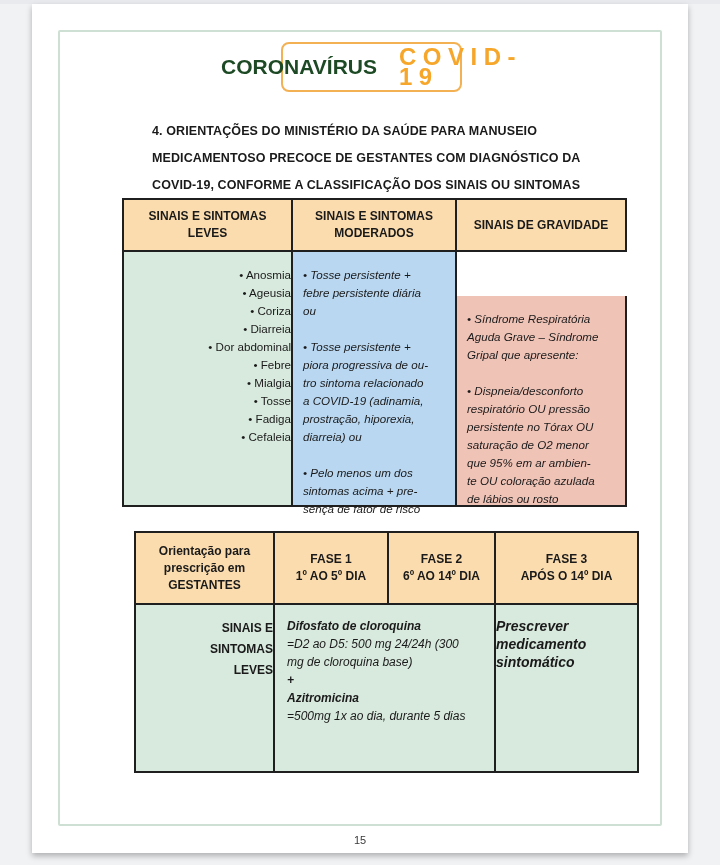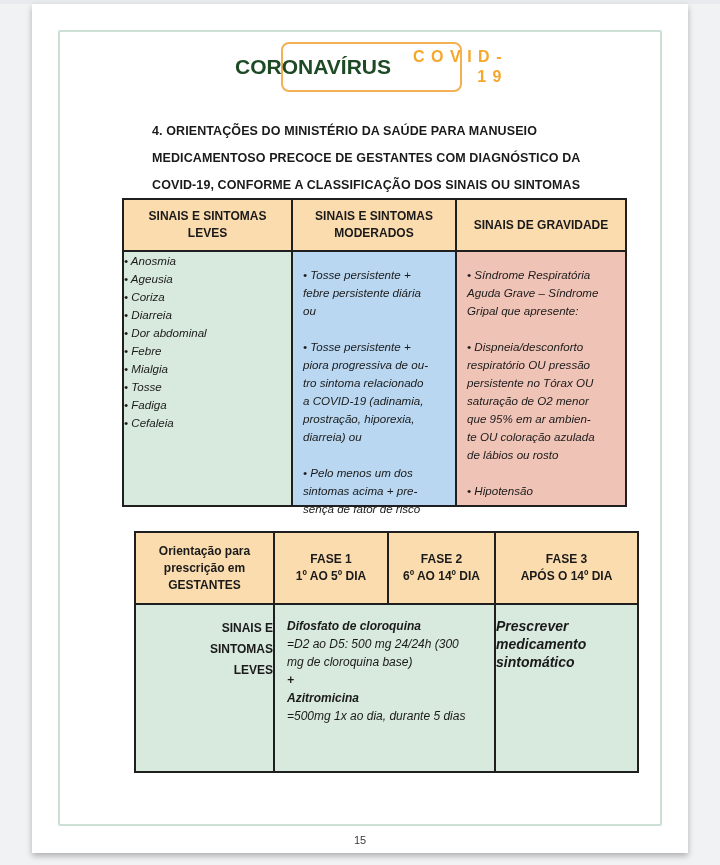--- a/index.html
+++ b/index.html
@@ -38,22 +38,22 @@
   .logo{
     position:absolute;left:249px;top:38px;width:181px;height:50px;
     background:#fff;border:2px solid var(--logo-border);border-radius:8px;
     display:flex;flex-direction:row;align-items:center;justify-content:center;
   }
   .logo-line1{
     font-weight:bold;font-size:21px;line-height:22px;color:var(--logo-green);
     letter-spacing:0px;
   }
   .logo-line2{
-    font-weight:bold;font-size:16px;line-height:20px;color:var(--logo-orange);
-    letter-spacing:6.5px;margin-left:22px;text-align:right;
+    font-weight:bold;font-size:24px;line-height:20px;color:var(--logo-orange);
+    letter-spacing:6.5px;margin-left:22px;
   }
   
   .doc-title{
     position:absolute;left:120px;top:114px;width:470px;
     font-weight:bold;font-size:12.5px;line-height:27px;
     white-space:pre-line;letter-spacing:.1px;
   }
   
   .tbl{
     position:absolute;display:grid;
@@ -66,23 +66,23 @@
   }
   .t1{left:90px;top:194px;grid-template-columns:169px 164px 170px;grid-template-rows:52px 255px;}
   .t2{left:102px;top:527px;grid-template-columns:139px 114px 107px 143px;grid-template-rows:72px 168px;}
   .hcell{
     background:var(--table-header-bg);
     display:flex;align-items:center;justify-content:center;
     text-align:center;font-weight:bold;font-size:12px;line-height:17px;
     white-space:pre-line;padding:0 4px;
   }
   .bcell{font-size:11.6px;}
-  .cell-mild{background:var(--mild-bg);text-align:left;font-style:italic;}
+  .cell-mild{background:var(--mild-bg);text-align:right;padding-top:14px;}
   .cell-moderate{background:var(--moderate-bg);padding:14px 6px 0 10px;font-style:italic;}
-  .cell-severe{background:var(--severe-bg);padding:14px 6px 0 10px;font-style:italic;}
+  .cell-severe{background:var(--severe-bg);padding:14px 6px 0 10px;font-style:italic;margin-top:44px;}
   .symptom-item{line-height:18px;}
   .symptom-item::before{content:"• ";}
   .bullet-para{white-space:pre-line;line-height:18px;margin-bottom:18px;}
   .bullet-para::before{content:"• ";}
   .row-label{
     background:var(--mild-bg);text-align:right;font-weight:bold;
     font-size:12px;line-height:21px;padding-top:13px;white-space:pre-line;
   }
   .rx-cell{
     background:var(--mild-bg);grid-column:2 / span 2;

